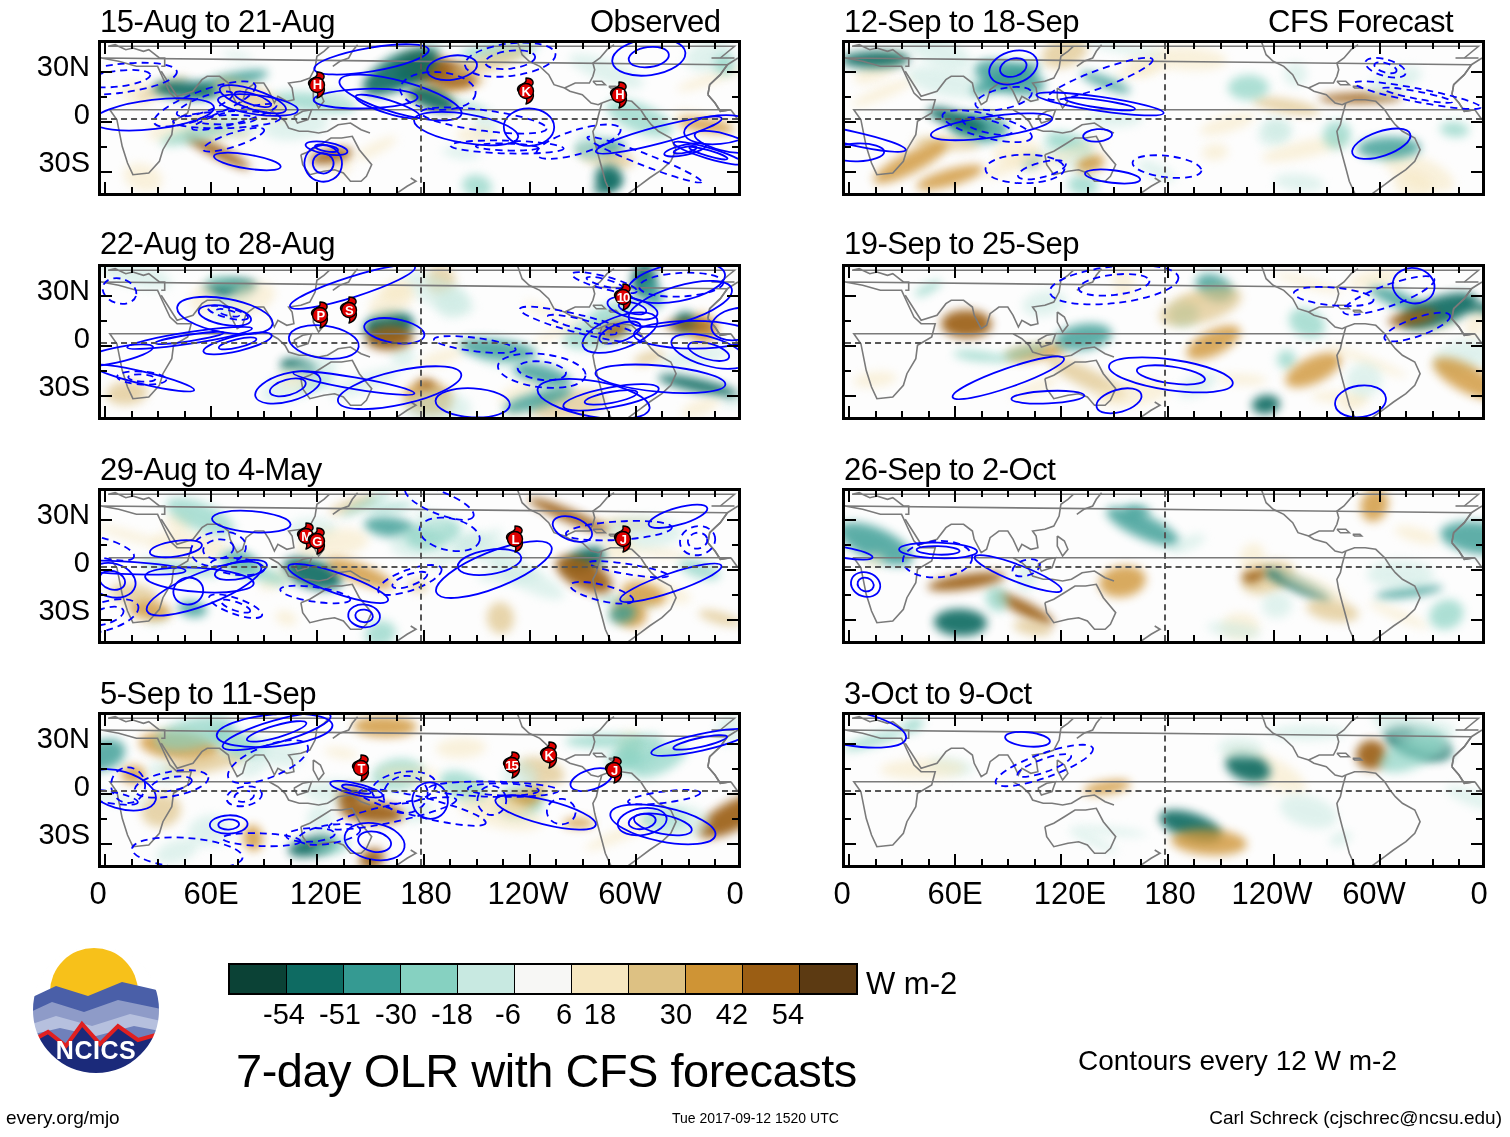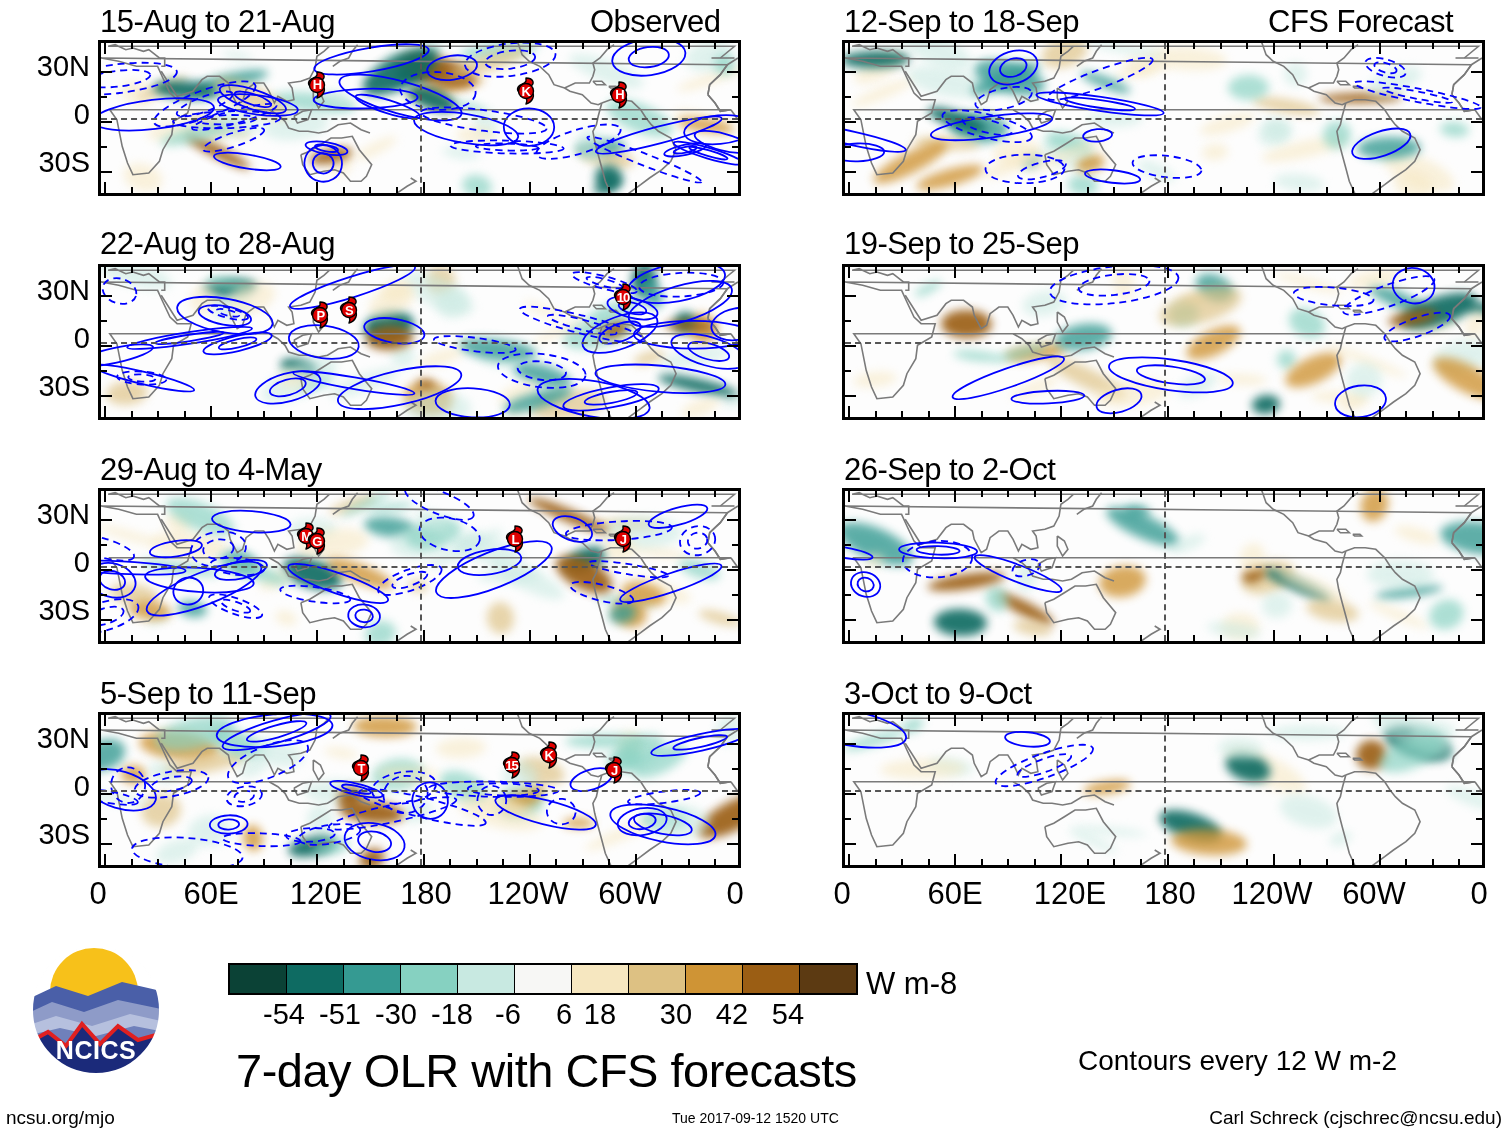--- a/index.html
+++ b/index.html
@@ -119,21 +119,21 @@
     <span style="left: 112px;">-51</span>
     <span style="left: 168px;">-30</span>
     <span style="left: 224px;">-18</span>
     <span style="left: 280px;">-6</span>
     <span style="left: 336px;">6</span>
     <span style="left: 372px;">18</span>
     <span style="left: 448px;">30</span>
     <span style="left: 504px;">42</span>
     <span style="left: 560px;">54</span>
   </div>
-<div id="cb-units">W m-8</div>
+<div id="cb-units">W m-2</div>
 
 <div id="main-title">7-day OLR with CFS forecasts</div>
 
 <div id="legend">
 </div>
 <div id="leg-note">Contours every 12 W m-2</div>
 
 <div id="logo">
   <svg width="140" height="140" viewBox="0 0 140 140">
     <defs>
@@ -150,21 +150,21 @@
       <path d="M0,86 L30,76 L66,86 L104,74 L140,82 L140,104 L0,104 Z" fill="#b6c0de"></path>
       <path d="M0,96 L34,88 L70,96 L108,86 L140,92 L140,110 L0,110 Z" fill="#6f80bb"></path>
       <path d="M0,104 L22,92 L40,106 L56,84 L74,104 L92,86 L112,100 L140,92 L140,140 L0,140 Z" fill="#1b2a7a"></path>
       <path d="M0,104 L22,92 L40,106 L56,84 L74,104 L92,86 L112,100 L140,92" fill="none" stroke="#e02020" stroke-width="4"></path>
     </g>
     <circle cx="70" cy="70" r="64" fill="none" stroke="#ffffff" stroke-width="2"></circle>
   </svg>
   <div id="logo-text">NCICS</div>
 </div>
 
-<div id="foot-left">ncsu.org/mjo</div>
+<div id="foot-left">every.org/mjo</div>
 <div id="foot-mid">Tue 2017-09-12 1520 UTC</div>
 <div id="foot-right">Carl Schreck (cjschrec@ncsu.edu)</div>
 
 <div class="panel" style="left: 98px; top: 40px; width: 643px; height: 156px;">
     <div style="position: absolute; left: 0px; top: 0px; width: 637px; height: 150px; overflow: hidden;">
       <div class="blob" style="left:358.5px;top:-0.9px;width:77.5px;height:16.6px;background:#86d1c1;transform:rotate(-6.7deg);opacity:0.67;"></div>
       <div class="blob" style="left:476.9px;top:103.6px;width:56.5px;height:20.4px;background:#ddc183;transform:rotate(11.4deg);opacity:0.67;"></div>
       <div class="blob" style="left:169.5px;top:50.1px;width:85.8px;height:19.1px;background:#86d1c1;transform:rotate(6.3deg);opacity:0.67;"></div>
       <div class="blob" style="left:224.4px;top:48.3px;width:23.4px;height:16.1px;background:#c8e9e1;transform:rotate(10.5deg);opacity:0.55;"></div>
       <div class="blob" style="left:162.1px;top:68.6px;width:65.8px;height:28.0px;background:#c8e9e1;transform:rotate(-7.5deg);opacity:0.55;"></div>

